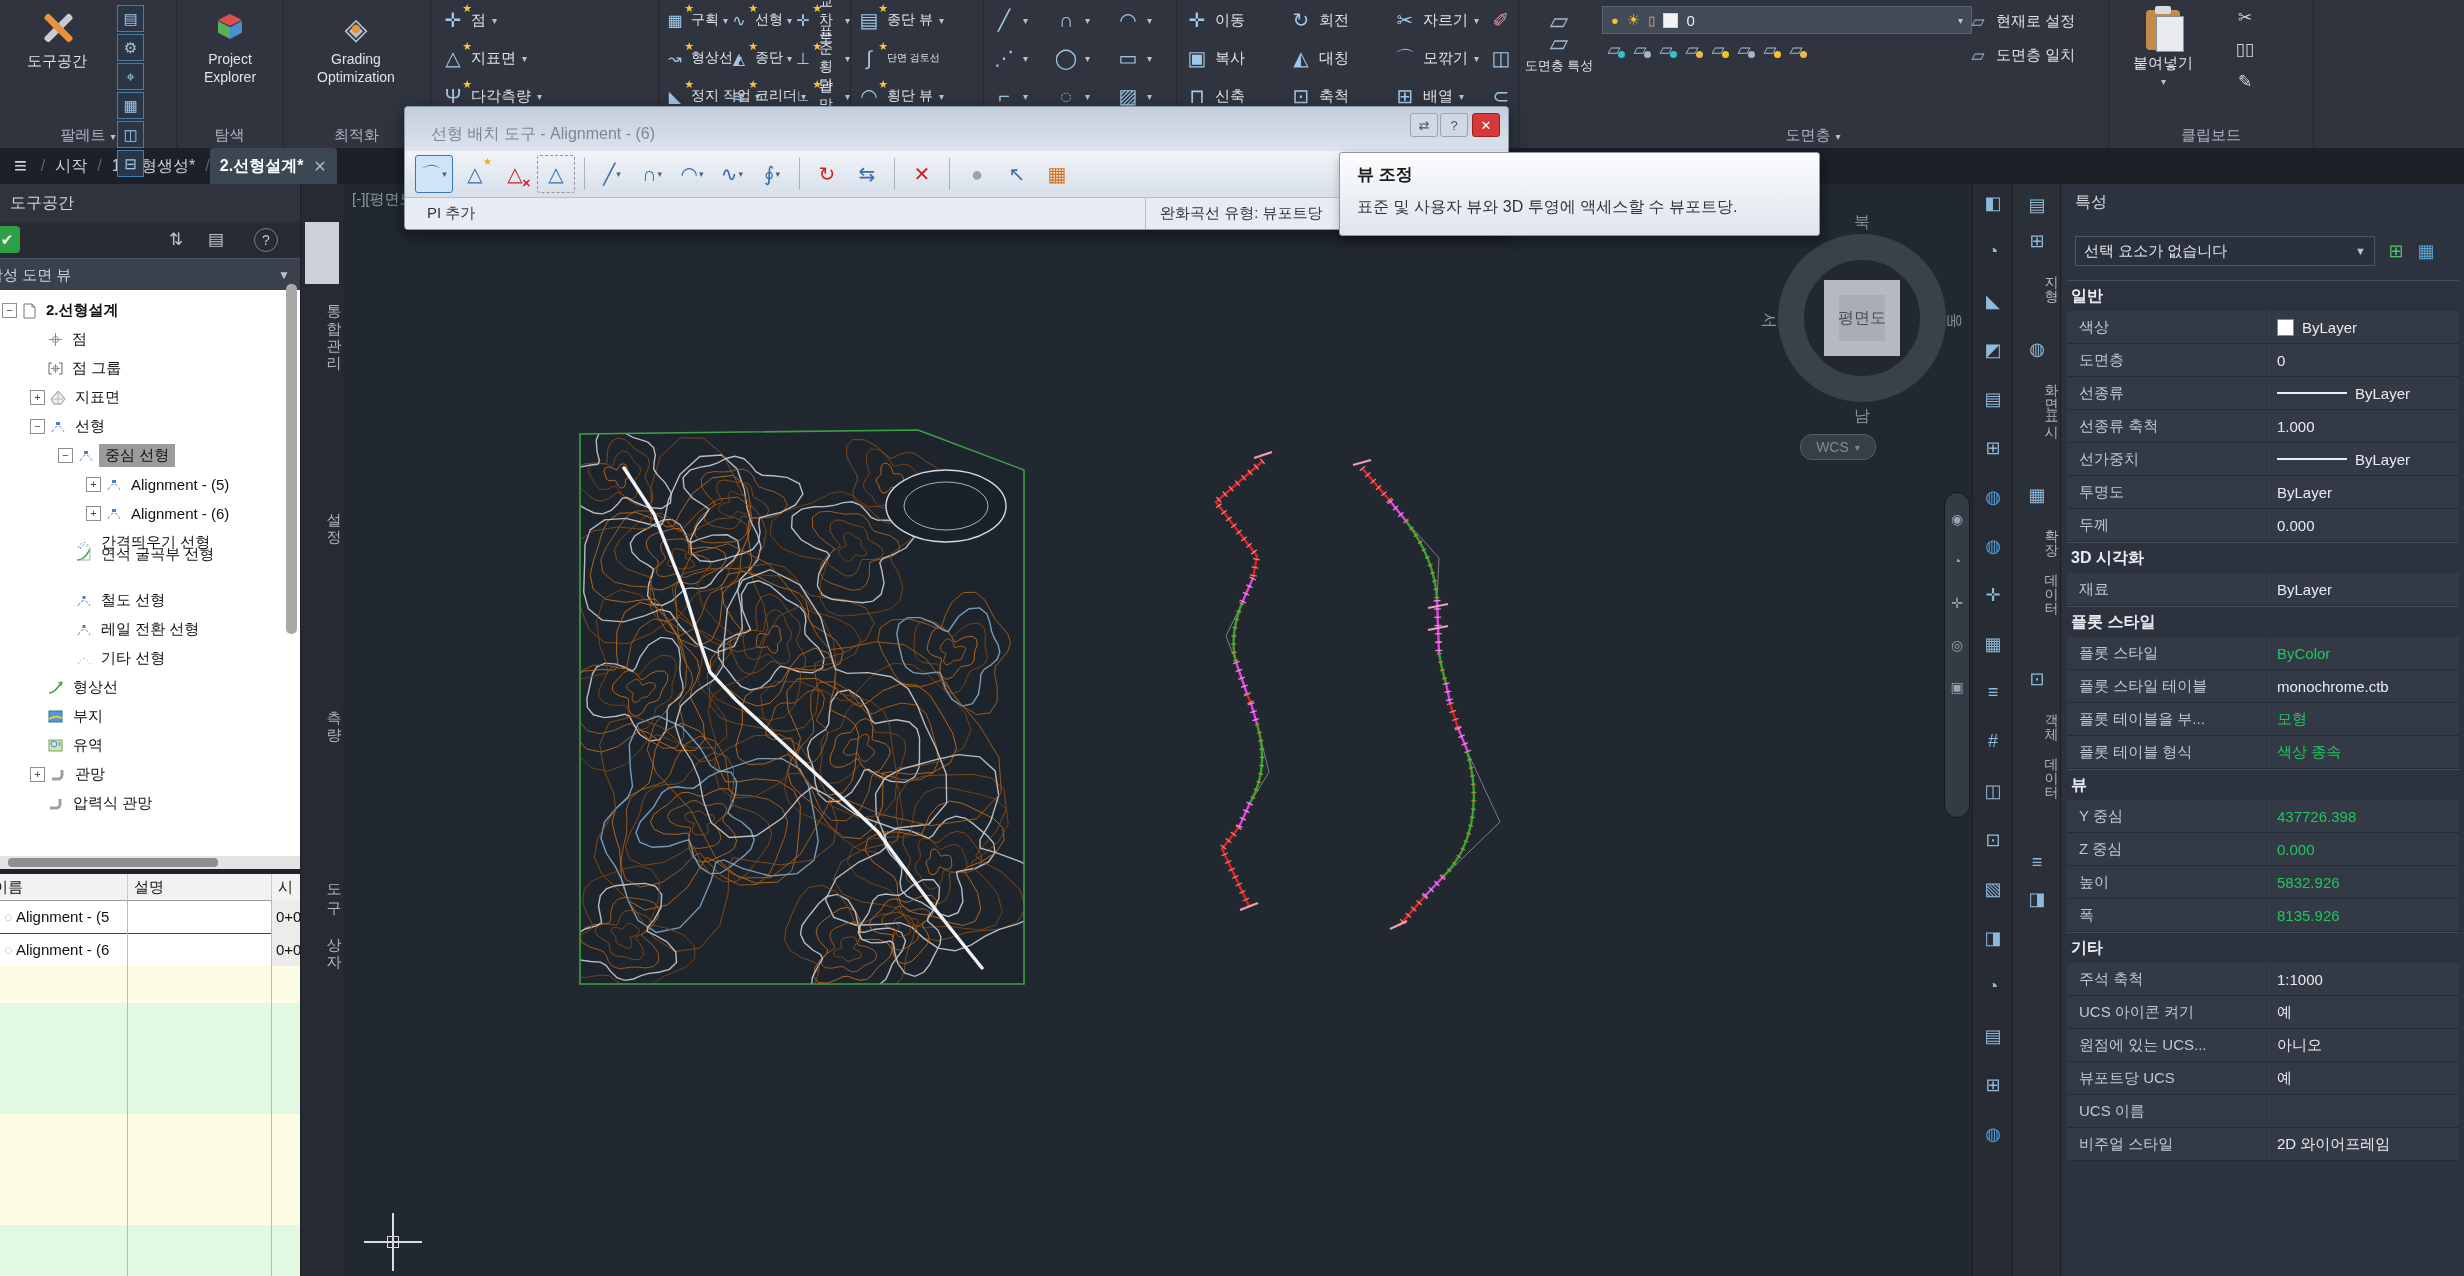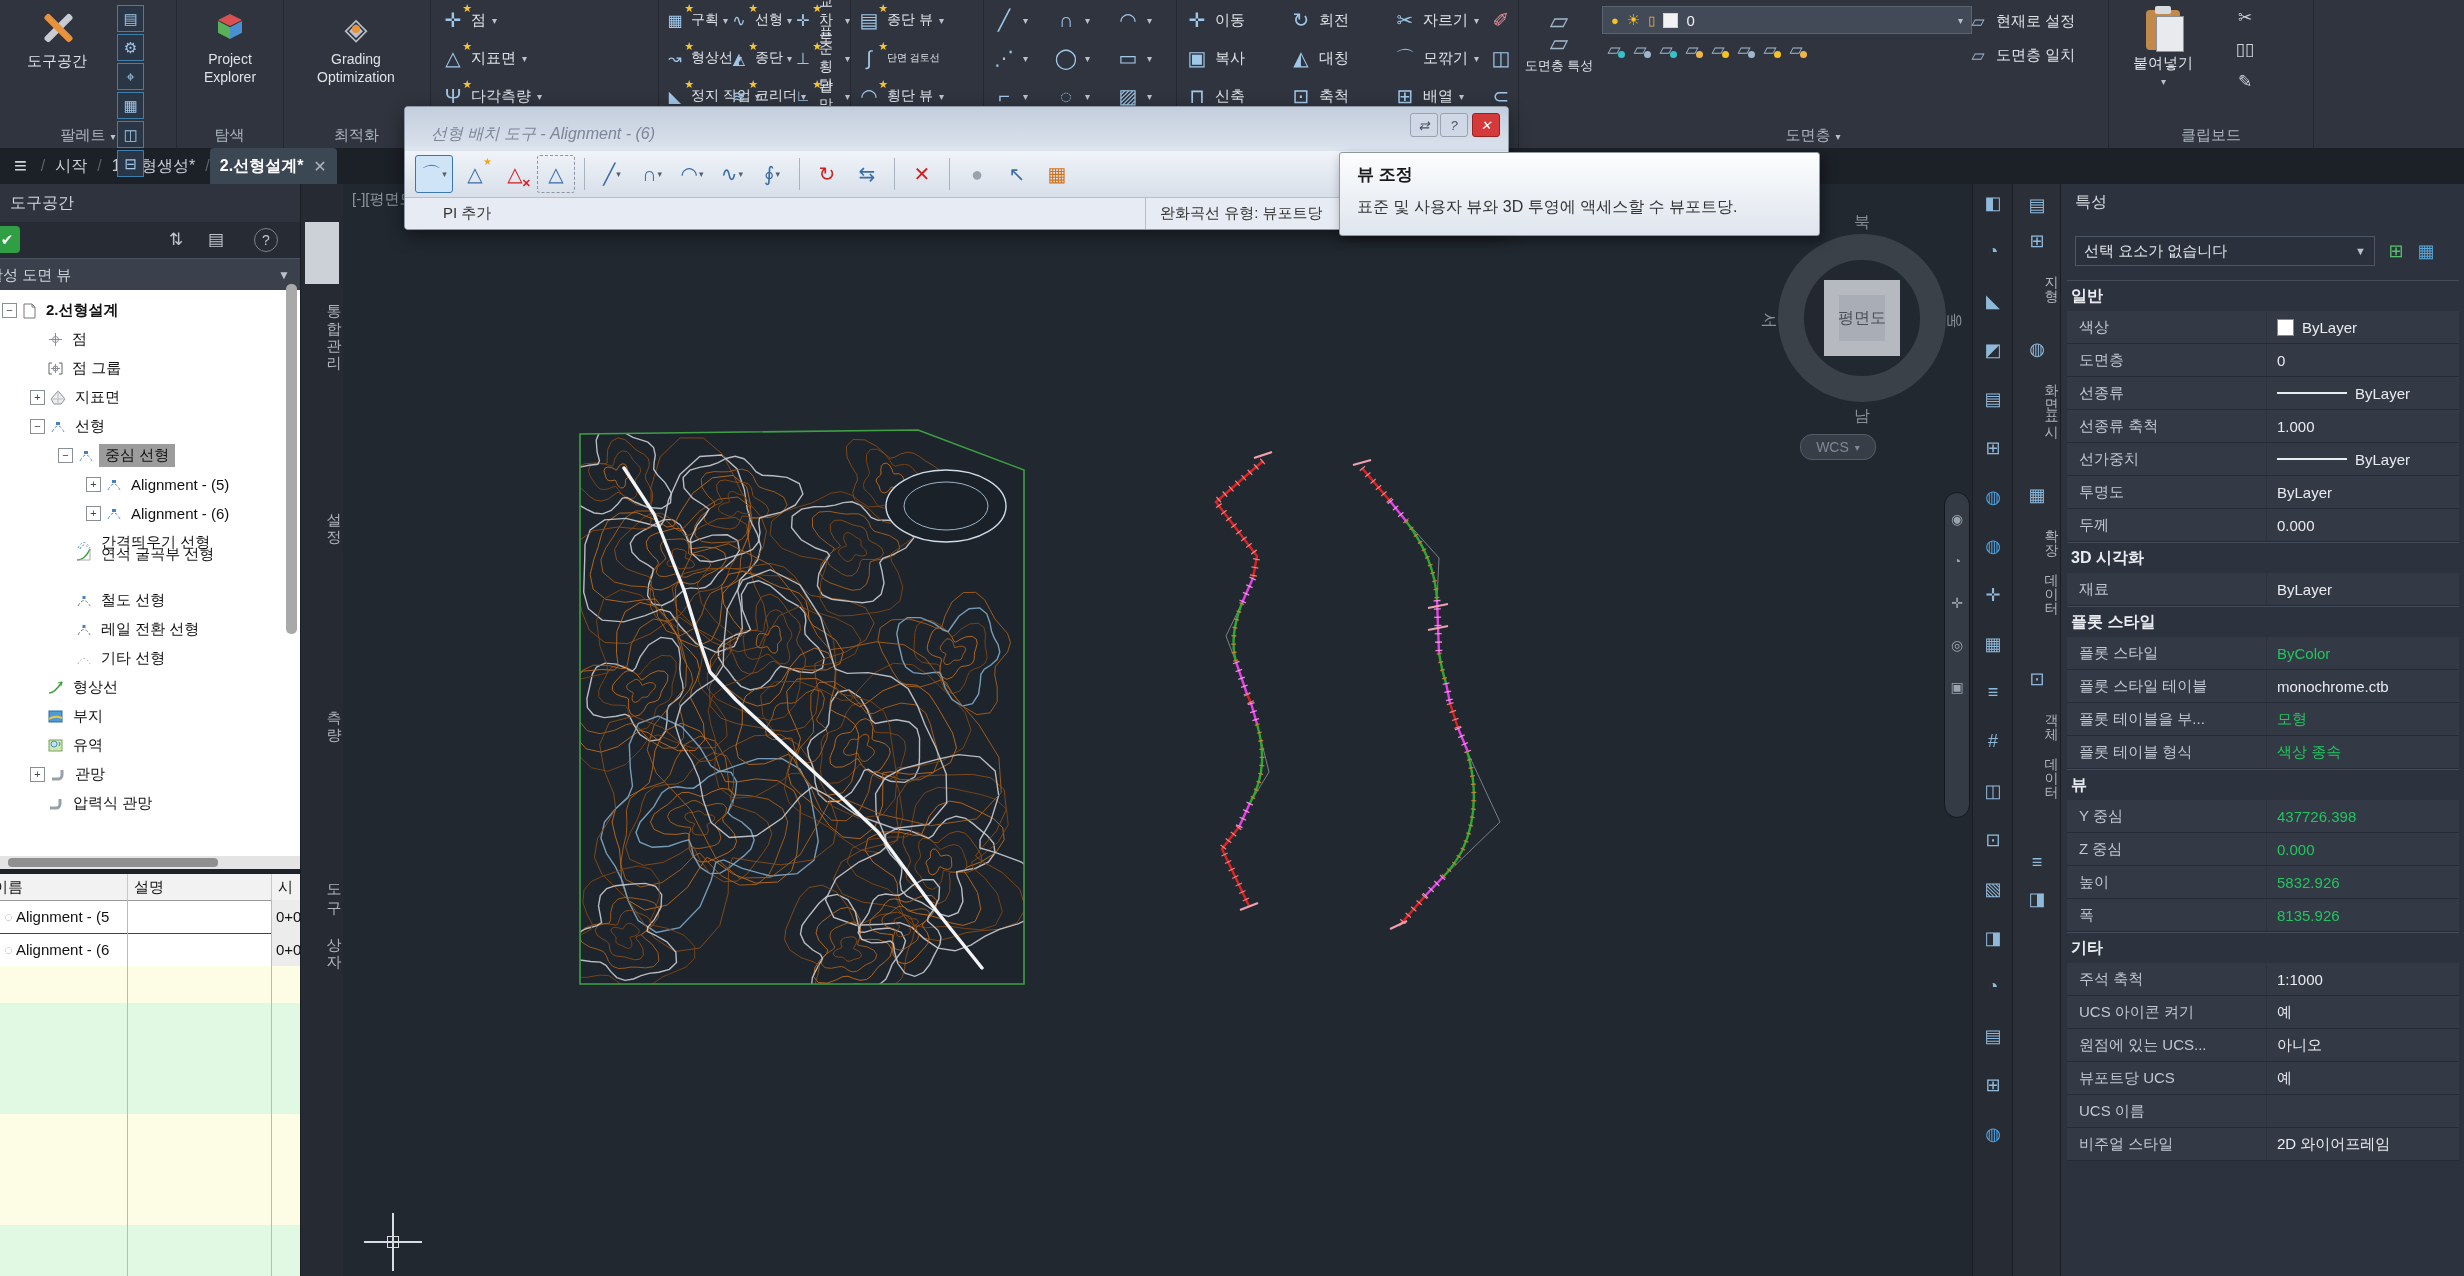--- a/index.html
+++ b/index.html
@@ -113,40 +113,40 @@
   .prow{height:32px;display:flex;border-bottom:1px solid #262c37;background:#333945;font-size:15px;}
   .prow .pl{width:200px;display:flex;align-items:center;color:#c2c8d2;padding-left:12px;box-sizing:border-box;border-right:1px solid #2d333e;overflow:hidden;white-space:nowrap;}
   .prow .pv{flex:1;display:flex;align-items:center;color:#e8ebf0;padding-left:10px;gap:8px;overflow:hidden;white-space:nowrap;}
   .prow .pv.muted{color:#22c55e;}
   .swatch{width:15px;height:15px;background:#fff;border:1px solid #888;flex:none;}
   .ltline{width:70px;height:2px;background:#e8ebf0;flex:none;}
   
   #ftool{left:404px;top:106px;width:1103px;height:122px;z-index:10;border:1px solid #8d97a6;border-radius:4px;
          box-shadow:0 6px 18px rgba(0,0,0,0.45);background:#dde4ee;}
   #ft-title{position:absolute;left:0;top:0;width:100%;height:40px;border-radius:3px 3px 0 0;
-            background:linear-gradient(#c3cedd,#d9e1ec);font-style:italic;}
+            background:linear-gradient(#c3cedd,#d9e1ec);}
   #ft-caption{position:absolute;left:26px;bottom:2px;font-size:16px;color:#7d8695;}
   .ft-winbtn{position:absolute;top:6px;width:26px;height:22px;border:1px solid #98a2b0;border-radius:3px;
              display:flex;align-items:center;justify-content:center;font-size:13px;color:#4a5260;background:#cfd8e4;cursor:pointer;}
   #ft-close{background:#d43a3a;color:#fff;border-color:#a02020;}
   #ft-tools{position:absolute;left:0;top:44px;width:100%;height:46px;background:linear-gradient(#f0f4f9,#d8dfe9);
             display:flex;align-items:center;padding-left:10px;box-sizing:border-box;gap:4px;}
   .ftb{width:36px;height:36px;display:flex;align-items:center;justify-content:center;font-size:20px;color:#3a6ea8;
        position:relative;cursor:pointer;border-radius:3px;}
   .ftb.active{background:#cfe4f7;border:1px solid #3a77b5;}
   .ftb .star{position:absolute;top:0px;right:1px;color:#f0a71c;font-size:10px;}
   .ftb .redx{position:absolute;bottom:2px;right:2px;color:#d42020;font-size:11px;font-weight:bold;}
   .ftb .dd{font-size:9px;color:#55606e;}
   .ftb.gray{color:#9aa2ad;}
   .ftb.red{color:#d42020;}
   .ftb.orange{color:#d07020;}
   .ft-sep{width:1px;height:32px;background:#aab3c0;margin:0 5px;}
   #ft-status{position:absolute;left:0;top:90px;width:100%;height:31px;background:#e7ecf4;border-top:1px solid #b6bfcc;
              border-radius:0 0 3px 3px;font-size:15px;color:#333;display:flex;align-items:center;}
-  #ft-status .sl{padding-left:38px;width:740px;box-sizing:border-box;}
+  #ft-status .sl{padding-left:22px;width:740px;box-sizing:border-box;}
   #ft-status .sr{border-left:1px solid #b6bfcc;padding-left:14px;height:100%;display:flex;align-items:center;flex:1;}
   
   #tooltip{left:1339px;top:152px;width:479px;height:82px;z-index:11;border:1px solid #8d97a6;border-radius:3px;
            background:linear-gradient(#fcfdfe,#dfe5ee);box-shadow:3px 5px 12px rgba(0,0,0,0.4);}
   #tt-title{position:absolute;left:17px;top:10px;font-size:17px;font-weight:bold;color:#1a1a1a;}
   #tt-body{position:absolute;left:17px;top:44px;font-size:16px;color:#333;}
 </style>
 </head>
 <body>
 

